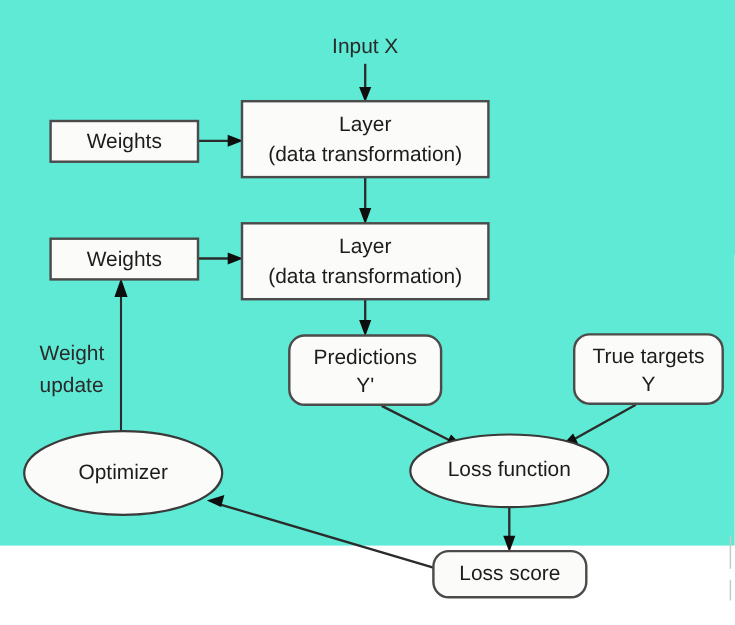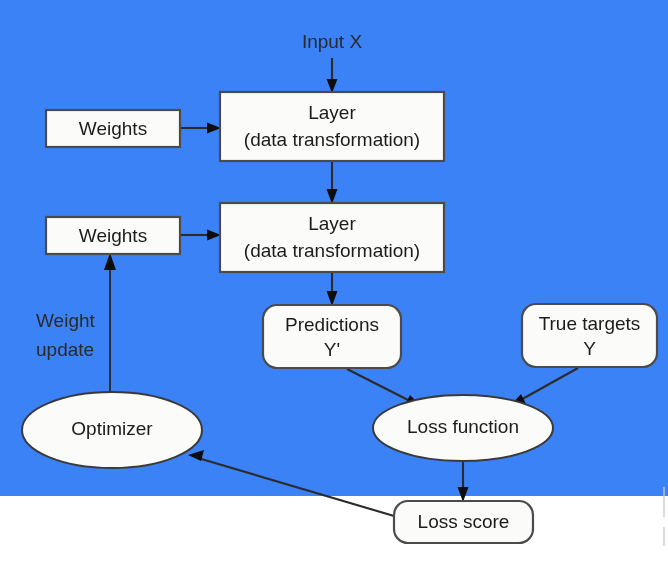--- a/index.html
+++ b/index.html
@@ -10,21 +10,21 @@
   body {
     width: 668px;
     height: 568px;
     font-family: "Liberation Sans", sans-serif;
     overflow: hidden;
   }
   #diagram-root {
     position: relative;
     width: 668px;
     height: 496px;
-    background: #3b82f6;
+    background: #5eead4;
   }
   svg#diagram {
     display: block;
     width: 668px;
     height: 568px;
   }
   .node-shape {
     fill: #fbfbf9;
     stroke: #4b4b4b;
     stroke-width: 2.2;

